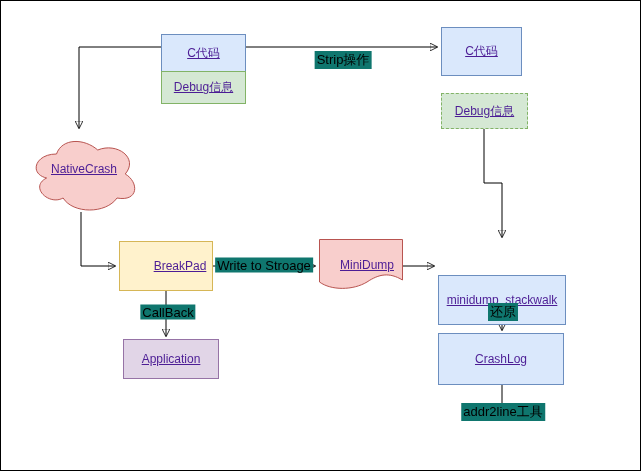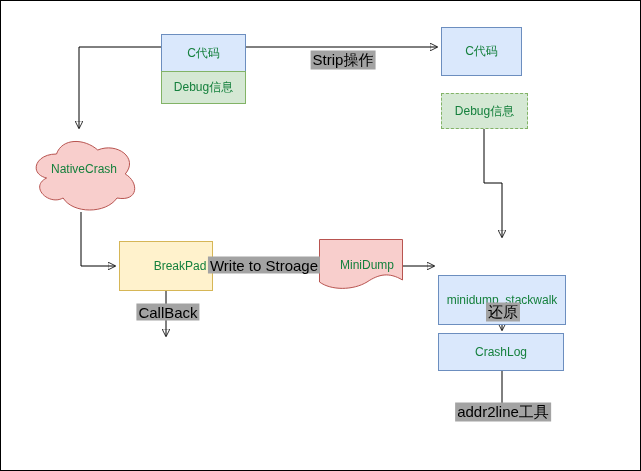--- a/index.html
+++ b/index.html
@@ -3,37 +3,37 @@
 <meta charset="utf-8">
 <style>
   * { margin:0; padding:0; box-sizing:border-box; }
   html,body { background:#ffffff; font-family:"Liberation Sans", sans-serif; }
   .canvas {
     position:relative; width:641px; height:471px;
     background:#ffffff; border:1px solid #000; overflow:hidden;
   }
   .node {
     position:absolute; display:flex; align-items:center; justify-content:center;
-    font-size:12px; color:#15803d; text-align:center; line-height:1.2;
+    font-size:12px; color:#4c1d95; text-align:center; line-height:1.2;text-decoration:underline;
   }
   .rect  { border:1px solid; }
   .blue  { background:var(--blue-fill);  border-color:var(--blue-border); }
   .green { background:var(--green-fill); border-color:var(--green-border); }
   .yellow{ background:var(--yellow-fill);border-color:var(--yellow-border); }
   .purple{ background:var(--purple-fill);border-color:var(--purple-border); }
   .dashed{ border-style:dashed; }
   .shape-node { background:transparent; border:none; }
   .shape-node svg { position:absolute; left:0; top:0; }
   .shape-node .lbl { position:relative; z-index:1; }
   .cloud-lbl { padding-bottom:10px; }
   svg.edges { position:absolute; left:0; top:0; width:641px; height:471px; pointer-events:none; }
   svg.edges path { fill:none; stroke:var(--arrow); stroke-width:1; }
   .edge-label {
     position:absolute; transform:translate(-50%,-50%);
-    background:#a3a3a3; font-size:15px; color:#000; padding:0 2px; white-space:nowrap; z-index:2;
+    background:#0f766e; font-size:13px; color:#000; padding:0 2px; white-space:nowrap; z-index:2;
   }
   .shape-fill-red { fill:var(--red-fill); stroke:var(--red-border); stroke-width:1; }
 </style>
 </head>
 <body>
 
 <div class="canvas">
 
   <svg class="edges">
     <defs>
@@ -98,19 +98,22 @@
     <svg width="84" height="52" viewBox="0 0 84 52">
       <path class="shape-fill-red" d="M0.5,0.5 L83.5,0.5 L83.5,41 C70,33 60,35 48,43 C34,51.5 12,51.5 0.5,43 Z"></path>
     </svg>
     <span class="lbl">MiniDump</span>
   </div>
 
   <div class="node rect blue" style="left:437px; top:240px; width:128px; height:50px;margin-top:34px;">
     <span>minidump_stackwalk</span>
   </div>
 
+  <div class="node rect purple" style="left:122px; top:338px; width:96px; height:40px;">
+    <span>Application</span>
+  </div>
 
-  <div class="node rect blue" style="left:437px; top:332px; width:126px; height:38px;">
+  <div class="node rect blue" style="left:437px; top:332px; width:126px; height:52px;">
     <span>CrashLog</span>
   </div>
 
 
 </div>
 
 </body></html>

